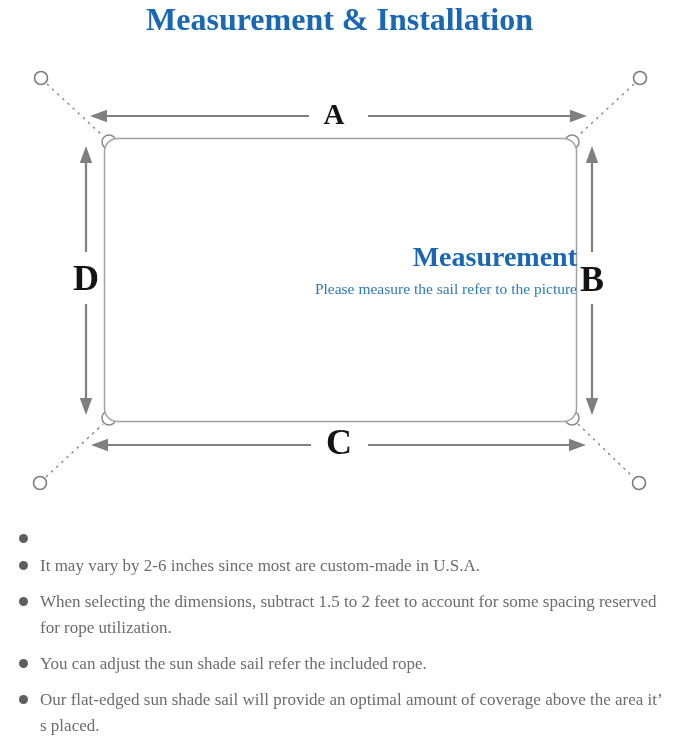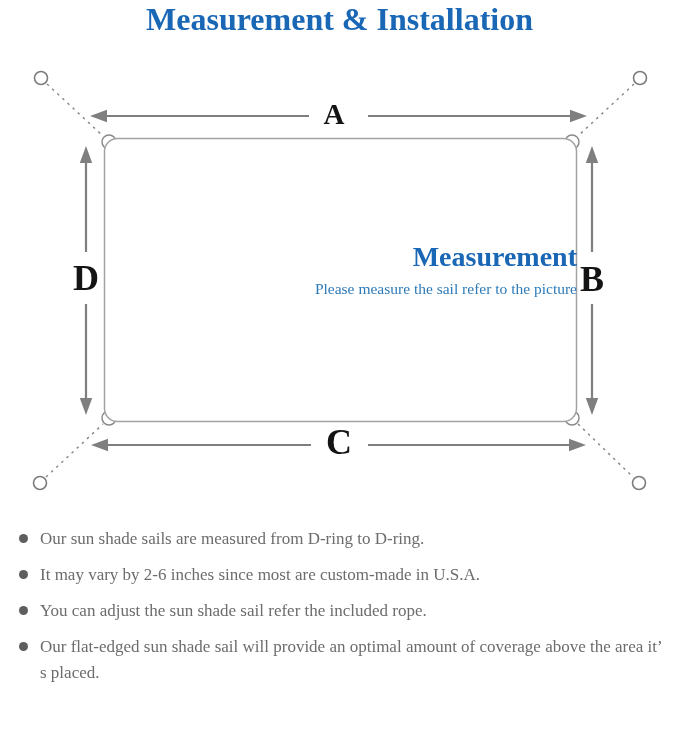--- a/index.html
+++ b/index.html
@@ -147,28 +147,31 @@
 
     <div class="center-text">
       <div class="center-title">Measurement</div>
       <div class="center-sub">Please measure the sail refer to the picture</div>
     </div>
   </div>
 
   <ul class="notes">
     <li class="note">
       <span class="dot"></span>
-      <span class="note-text">Our sun shade sails are measured from D-ring to D-ring.</span>
     </li>
 
     <li class="note">
       <span class="dot"></span>
       <span class="note-text">It may vary by 2-6 inches since most are custom-made in U.S.A.</span>
     </li>
 
+    <li class="note">
+      <span class="dot"></span>
+      <span class="note-text">When selecting the dimensions, subtract 1.5 to 2 feet to account for some spacing reserved for rope utilization.</span>
+    </li>
 
     <li class="note">
       <span class="dot"></span>
       <span class="note-text">You can adjust the sun shade sail refer the included rope.</span>
     </li>
 
     <li class="note">
       <span class="dot"></span>
       <span class="note-text">Our flat-edged sun shade sail will provide an optimal amount of coverage above the area it’ s placed.</span>
     </li>

